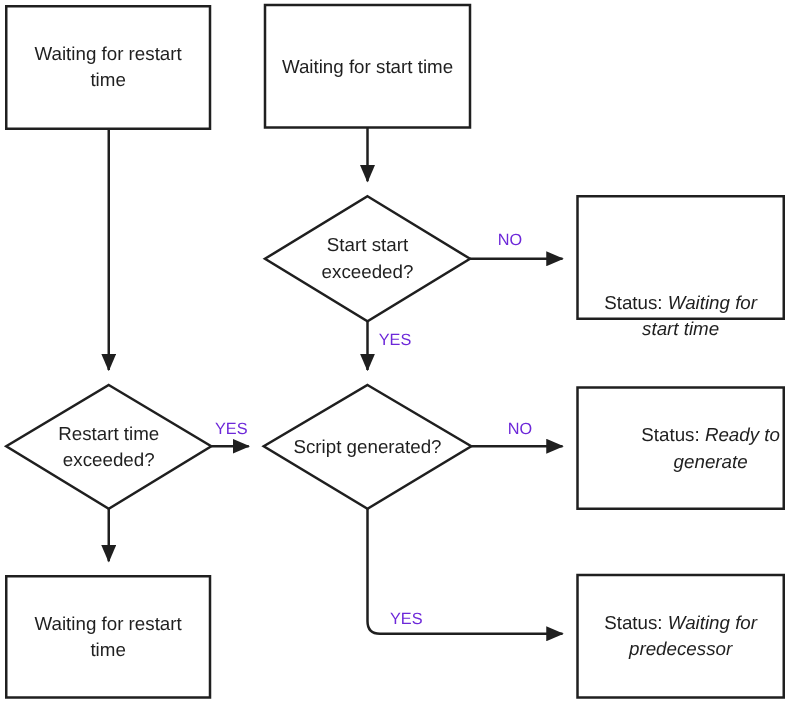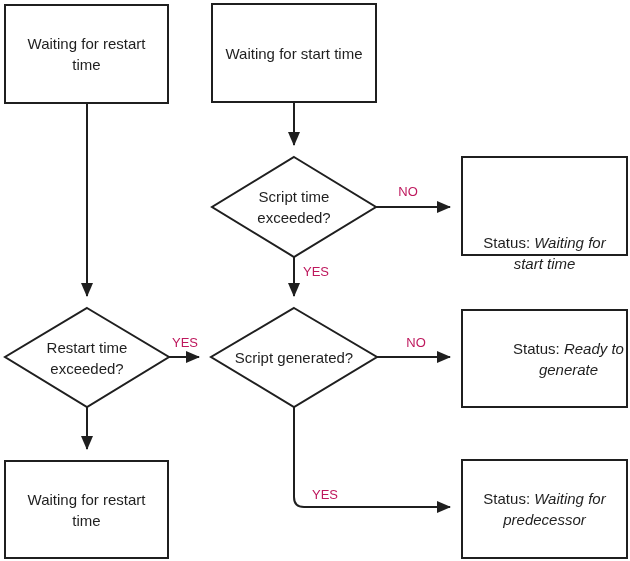--- a/index.html
+++ b/index.html
@@ -35,21 +35,21 @@
   .node .txt {
     display: inline-block;
   }
   .italic-part {
     font-style: italic;
   }
   .edge-label {
     position: absolute;
     font-size: 13px;
     line-height: 1;
-    color: #be185d;
+    color: #6d28d9;
     text-align: center;
   }
 </style>
 </head>
 <body>
 
 <div class="canvas">
 
   <svg class="layer" width="630" height="561" viewBox="0 0 630 561">
     <defs>
@@ -81,21 +81,21 @@
 
   <div class="node" style="left:5px; top:5px; width:163px; height:98px;">
     <span class="txt" style="width:150px;">Waiting for restart time</span>
   </div>
 
   <div class="node" style="left:212px; top:4px; width:164px; height:98px;">
     <span class="txt" style="width:160px;">Waiting for start time</span>
   </div>
 
   <div class="node" style="left:212px; top:157px; width:164px; height:100px;">
-    <span class="txt" style="width:100px;">Script time exceeded?</span>
+    <span class="txt" style="width:100px;">Start start exceeded?</span>
   </div>
 
   <div class="node" style="left:462px; top:157px; width:165px; height:98px;margin-top:47px;">
     <span class="txt" style="width:150px;"><span>Status: </span><span class="italic-part">Waiting for start time</span></span>
   </div>
 
   <div class="node" style="left:5px; top:308px; width:164px; height:99px;">
     <span class="txt" style="width:110px;">Restart time exceeded?</span>
   </div>
 

